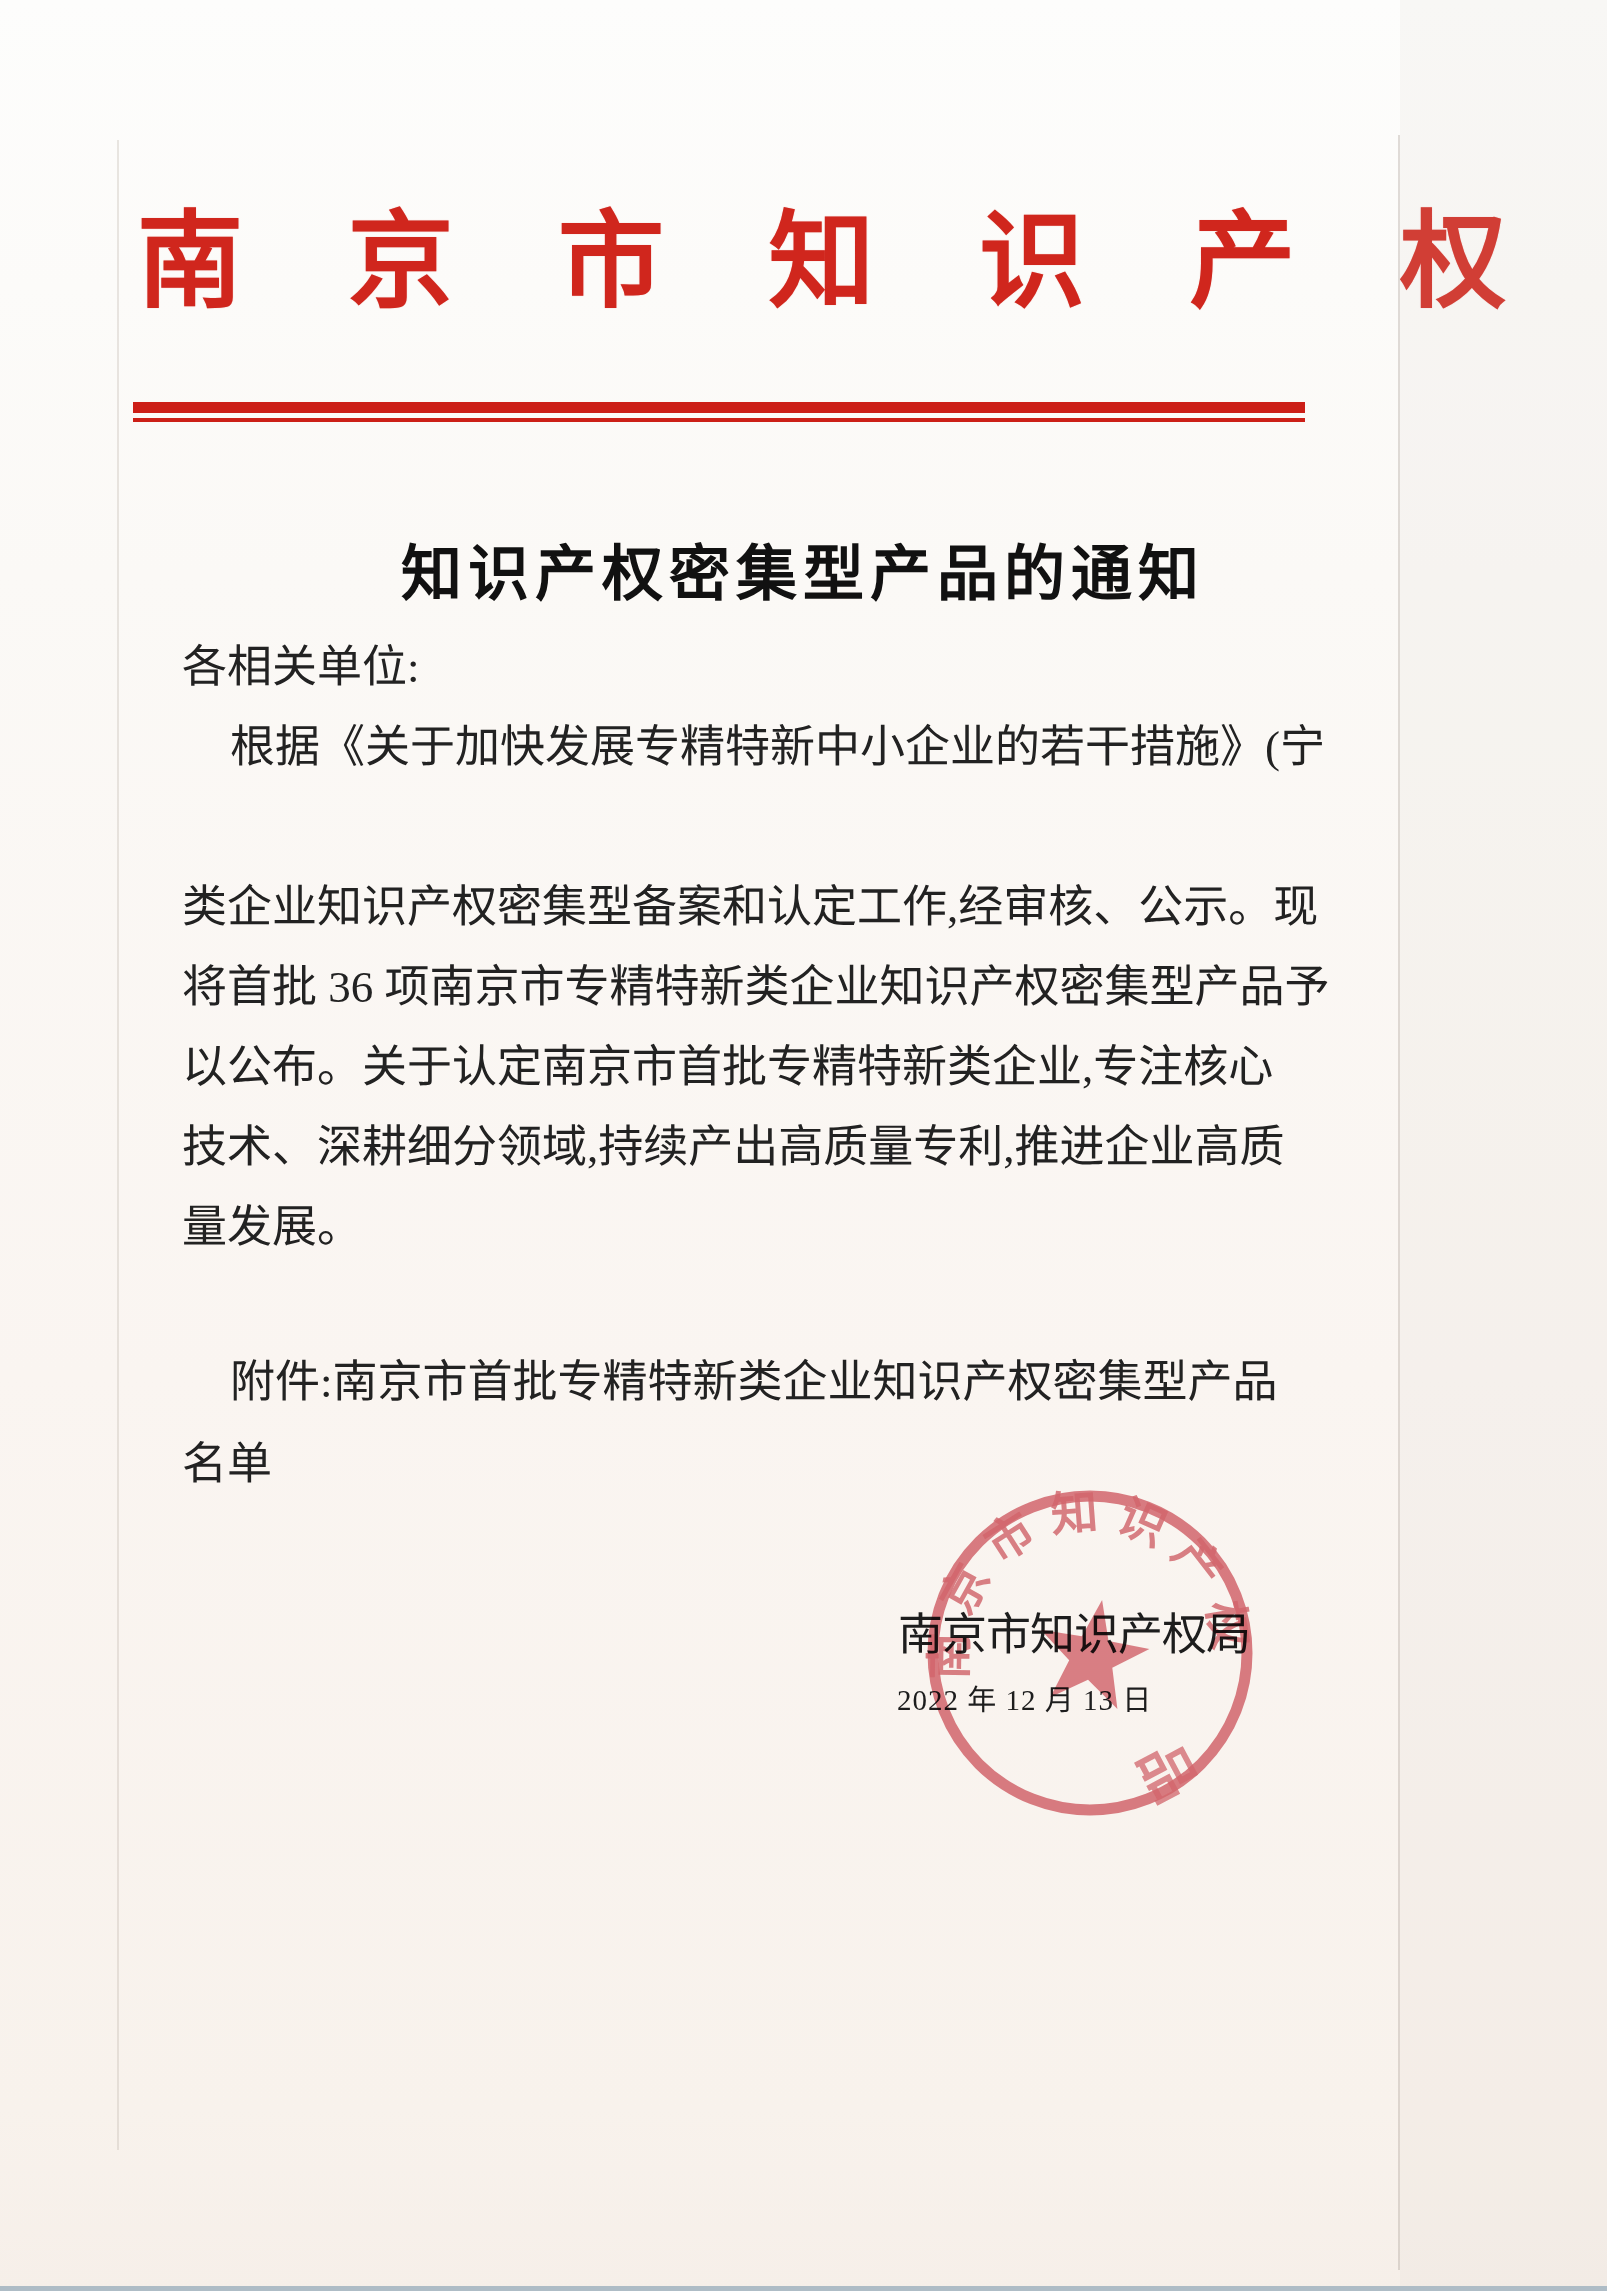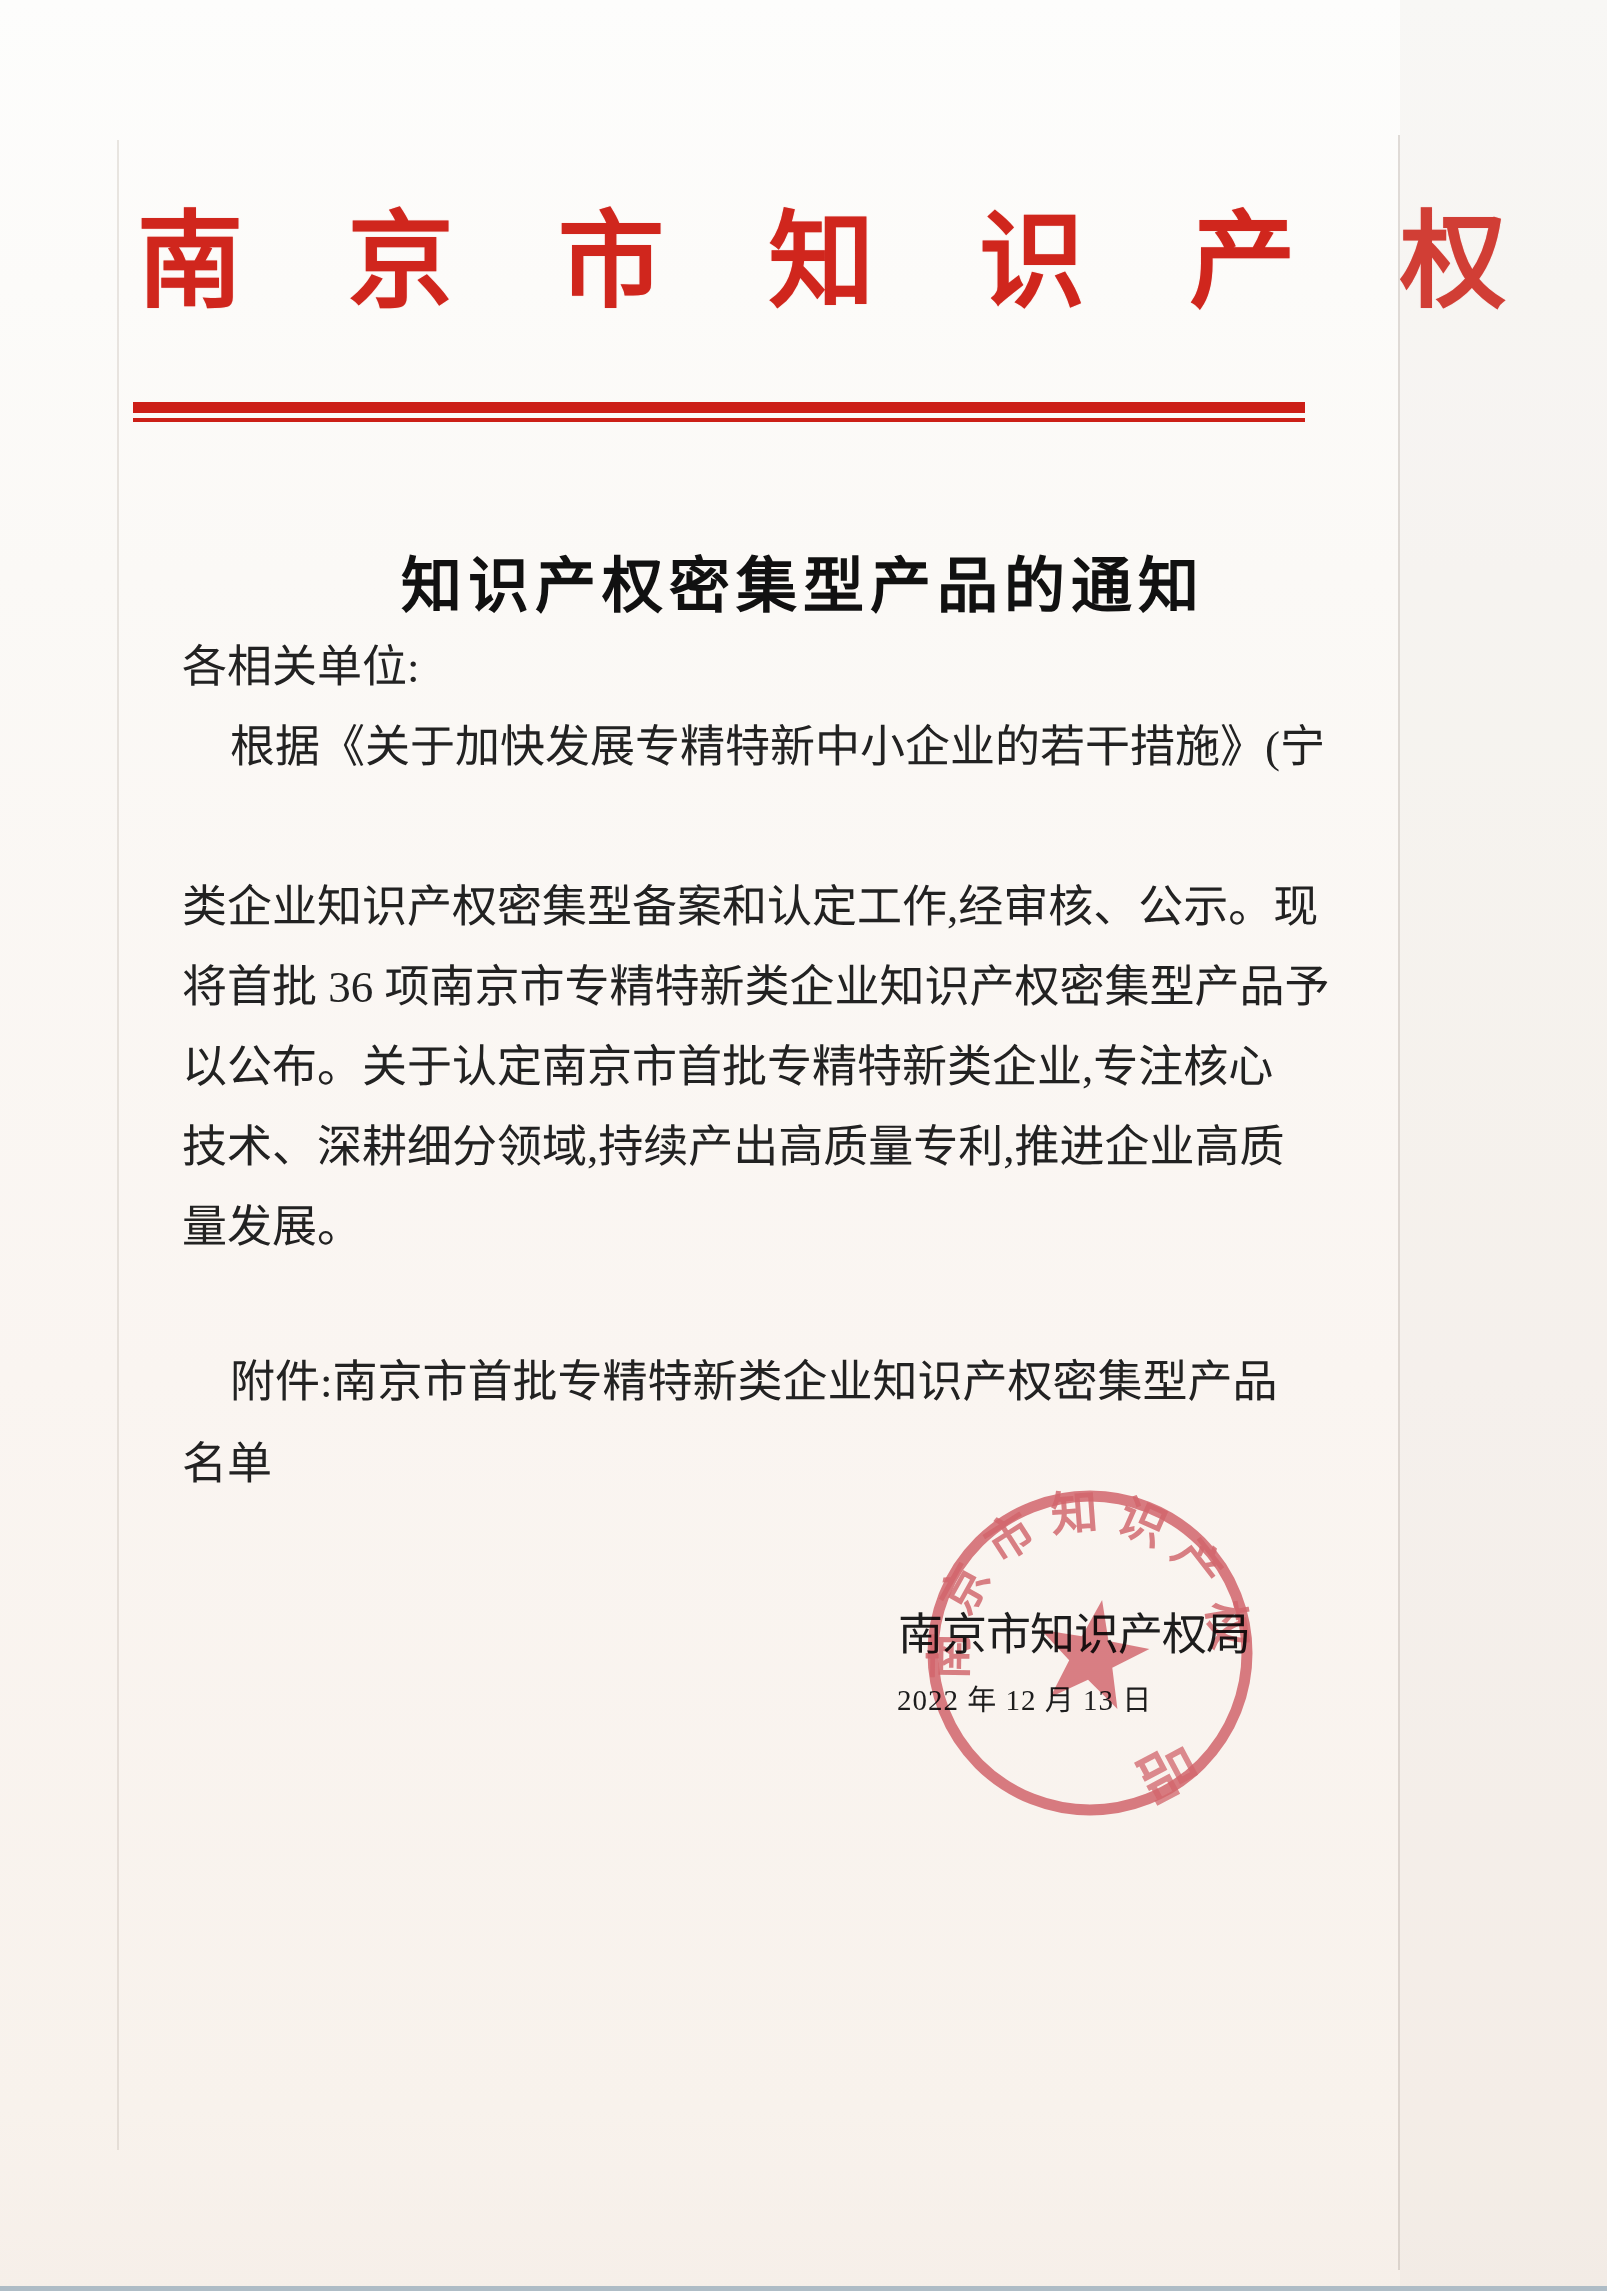--- a/index.html
+++ b/index.html
@@ -21,21 +21,21 @@
     letter-spacing:39px;
     white-space:nowrap;
     color:#d0261d;
     text-shadow:0 0 1px rgba(208,38,29,.4);
   }
   .rule-thick{left:133px;top:402px;width:1172px;height:11px;background:#cc1f17;}
   .rule-thin{left:133px;top:418px;width:1172px;height:4px;background:#cc1f17;}
   
   .doc-title{font-weight:bold;color:#111;white-space:nowrap;}
   .doc-title.l1{left:236px;top:464px;font-size:59px;letter-spacing:1px;}
-  .doc-title.l2{left:401px;top:536px;font-size:61px;letter-spacing:6px;}
+  .doc-title.l2{left:401px;top:524px;font-size:61px;letter-spacing:6px;}
   
   .bodyline{
     left:182px;width:1180px;
     font-size:45px;line-height:1.08;
     white-space:nowrap;
     color:#222;
   }
   .indent{padding-left:48px;}
   .sig{left:898px;top:1598px;font-size:45px;letter-spacing:-1px;white-space:nowrap;color:#1d1d1d;}
   .date{left:897px;top:1676px;font-size:29px;letter-spacing:1px;white-space:nowrap;color:#1d1d1d;}

